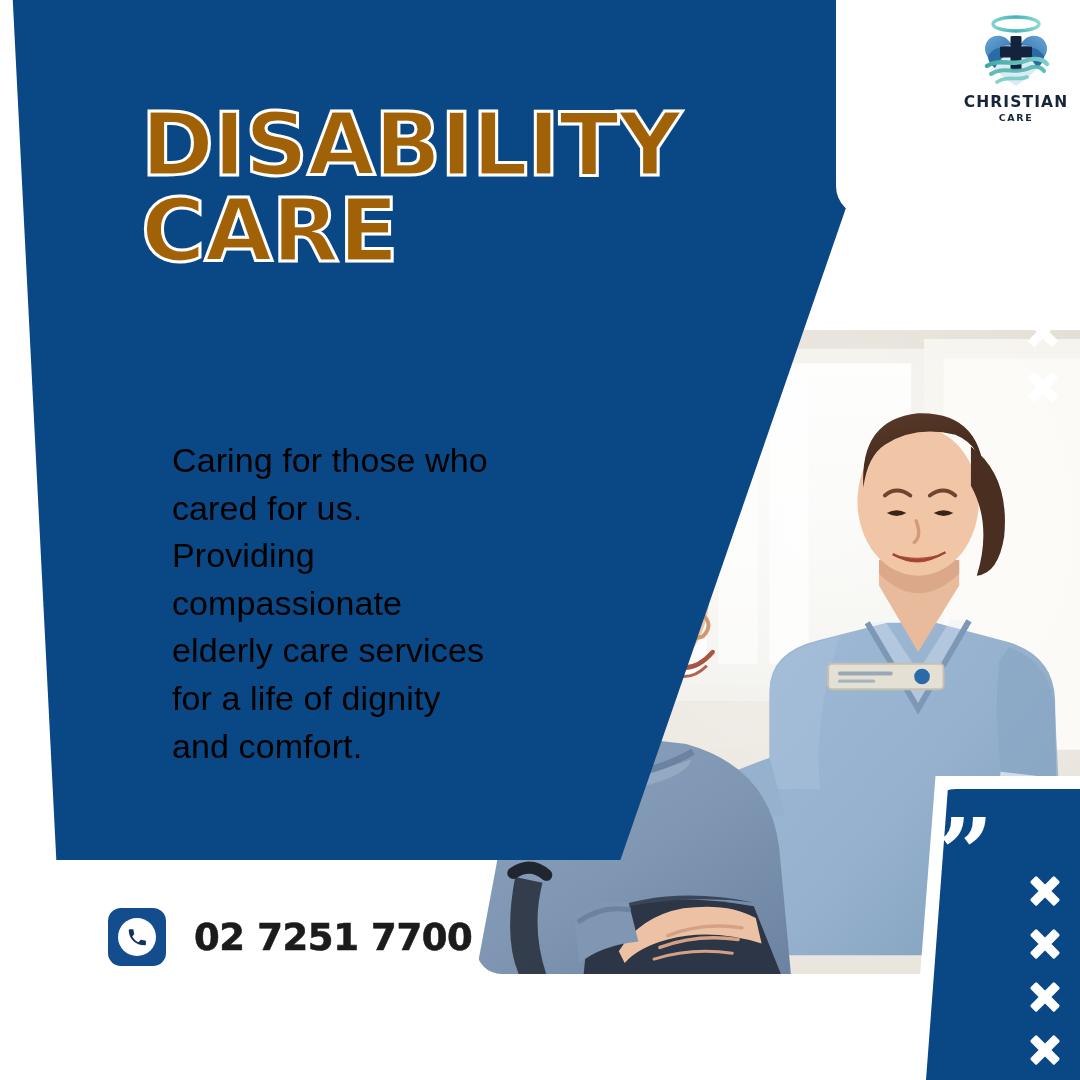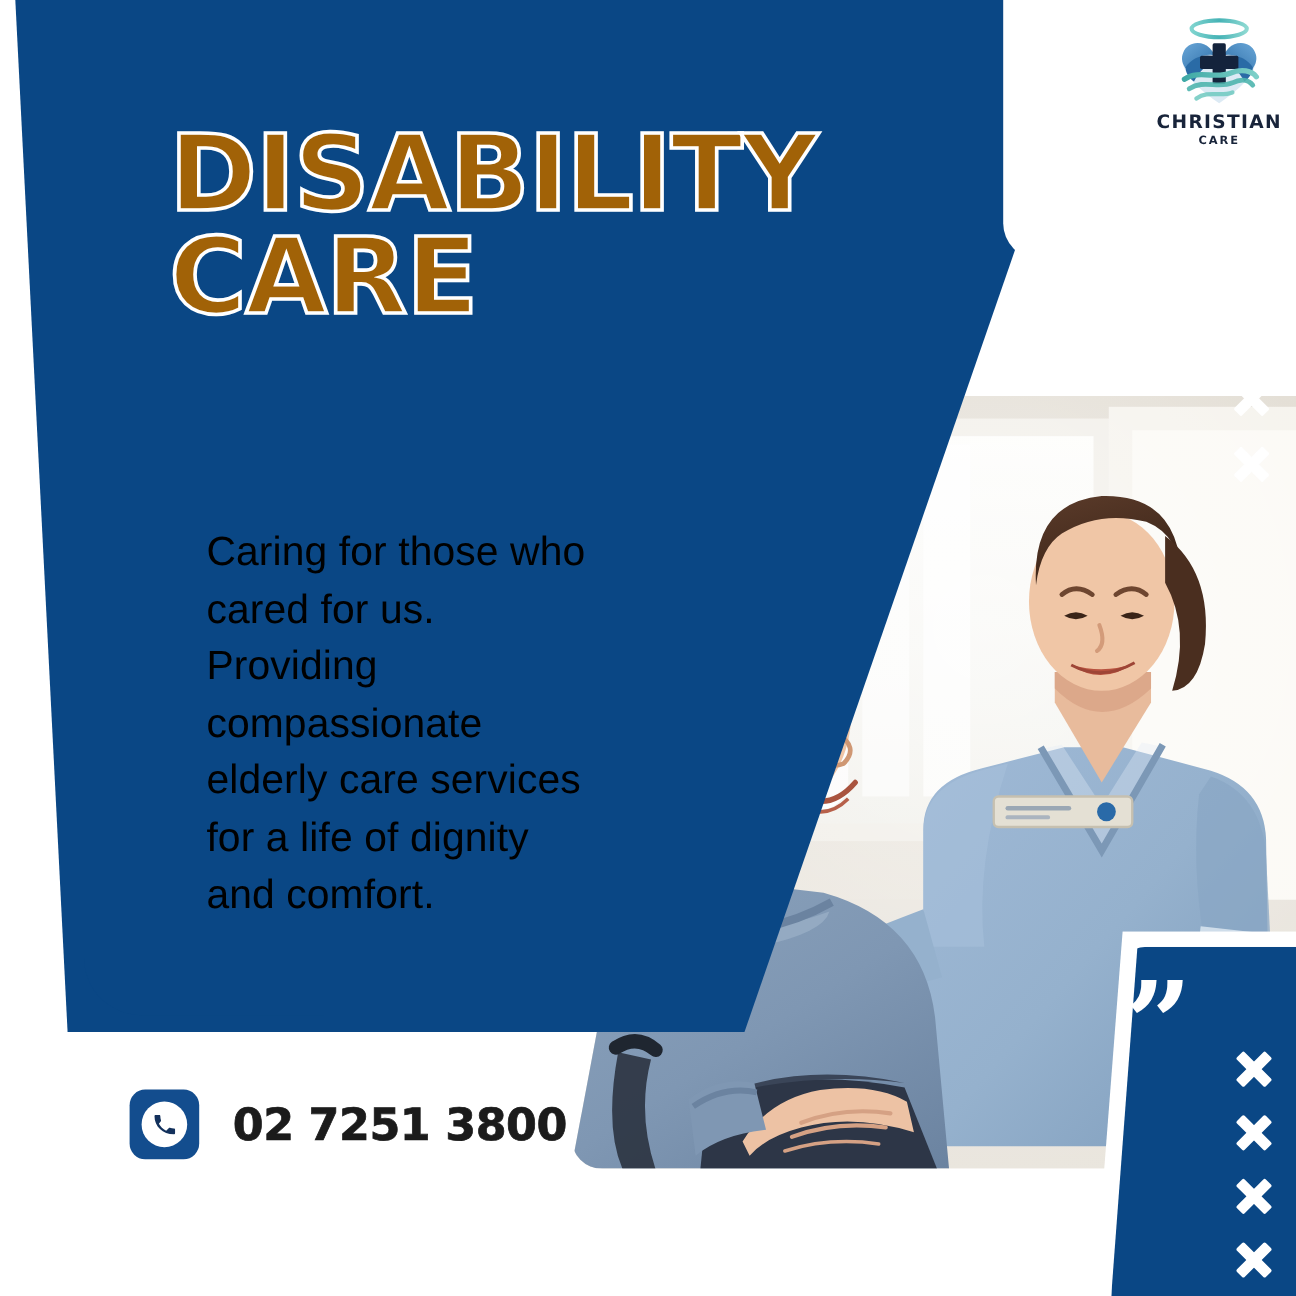--- a/index.html
+++ b/index.html
@@ -370,21 +370,21 @@
 
   <div class="contacts">
     <div class="c-row">
       <span class="c-badge">
         <span class="c-disc">
           <svg width="22" height="22" viewBox="0 0 24 24" fill="#13315c">
             <path d="M6.6 10.8c1.5 3 4 5.4 7 6.9l2.3-2.3c.3-.3.7-.4 1.1-.3 1.2.4 2.4.6 3.7.6.6 0 1 .4 1 1V20c0 .6-.4 1-1 1C10.4 21 3 13.6 3 4.5c0-.6.4-1 1-1h3.3c.6 0 1 .4 1 1 0 1.3.2 2.5.6 3.7.1.4 0 .8-.3 1.1l-2 2.5z"></path>
           </svg>
         </span>
       </span>
-      <span class="c-text">02 7251 3800</span>
+      <span class="c-text">02 7251 7700</span>
     </div>
   </div>
 
   <div class="logo">
     <svg width="86" height="78" viewBox="0 0 86 78">
       <defs>
         <linearGradient id="halo" x1="0" y1="0" x2="1" y2="0">
           <stop offset="0" stop-color="#7fd4cf"></stop>
           <stop offset="0.5" stop-color="#46b3b6"></stop>
           <stop offset="1" stop-color="#8ed9d2"></stop>

